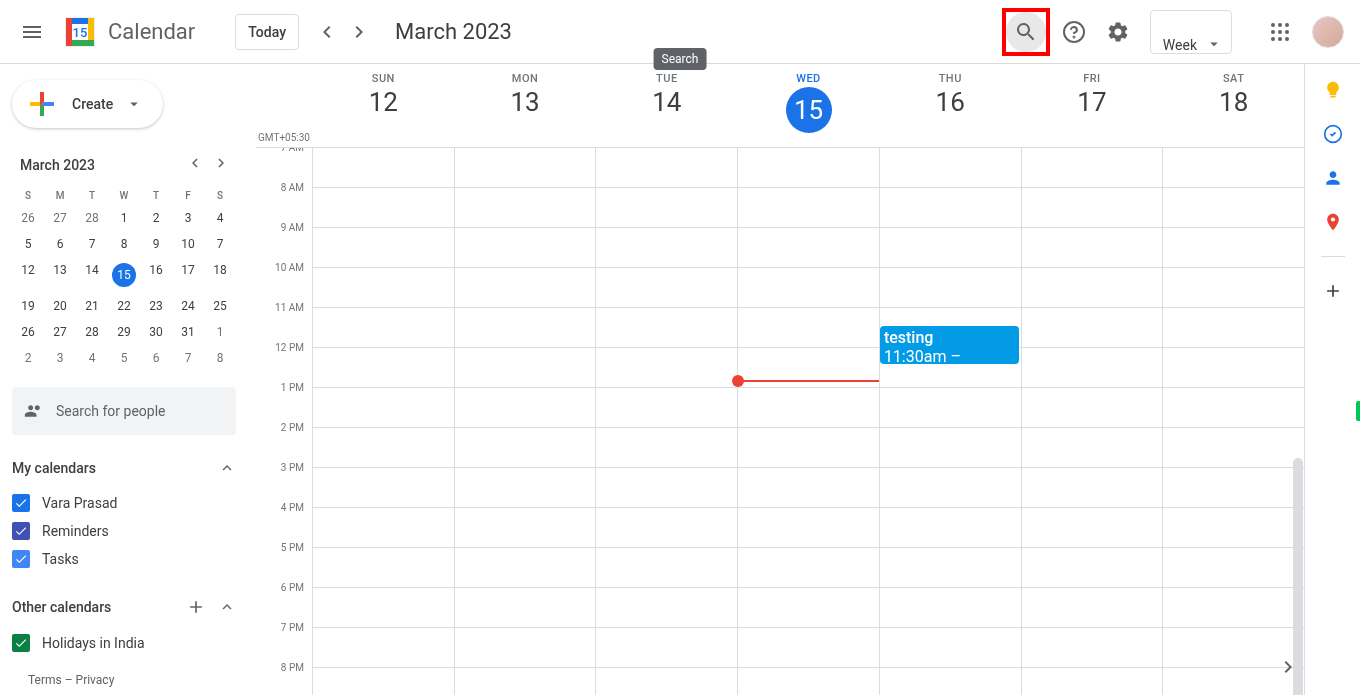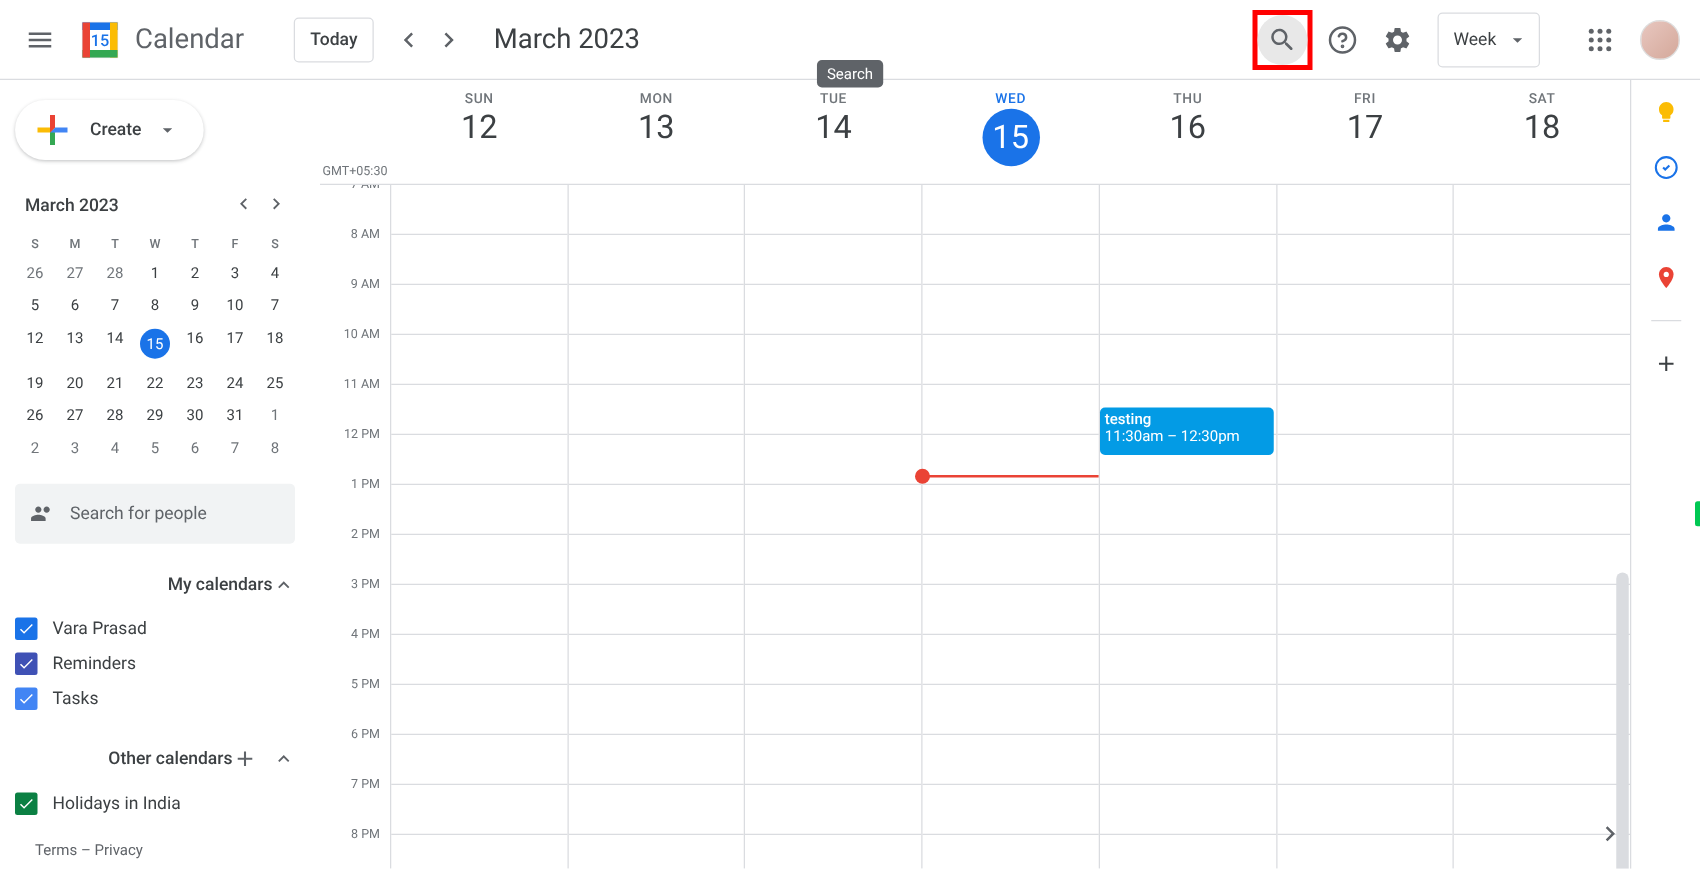--- a/index.html
+++ b/index.html
@@ -11,58 +11,58 @@
 .app-title { font-size: 22px; color: #5f6368; font-weight: 400; margin-left: 4px; margin-right: 40px;}
 .today-btn { height: 36px; padding: 0 12px; border: 1px solid #dadce0; border-radius: 4px; background: #fff; font-size: 14px; color: #3c4043; cursor: pointer; font-weight: 500;}
 .nav-arrows { display: flex; margin: 0 12px; }
 .nav-arrow { width: 32px; height: 32px; display: flex; align-items: center; justify-content: center; cursor: pointer; border-radius: 50%; color:#5f6368;}
 .date-title { font-size: 22px; color: #3c4043; margin-left: 8px; }
 .header-right { margin-left: auto; display: flex; align-items: center; gap: 4px; }
 .icon-btn { width: 40px; height: 40px; display: flex; align-items: center; justify-content: center; border-radius: 50%; cursor: pointer; color:#5f6368; position:relative;}
 .search-highlight { border: 4px solid #ff0000; width: 48px; height: 48px; display:flex; align-items:center; justify-content:center;}
 .search-inner { width:40px; height:40px; background:#e8e8e8; border-radius:50%; display:flex; align-items:center; justify-content:center;}
 .tooltip { position:absolute; top:48px; left:50%; transform:translateX(-50%); background:#5f6368; color:#fff; font-size:12px; padding:4px 8px; border-radius:4px; white-space:nowrap;}
-.view-selector { height: 44px; padding: 0 8px 0 12px; border: 1px solid #dadce0; border-radius: 4px; background: #fff; font-size: 14px; color: #3c4043; cursor: pointer; display: flex; align-items: center; gap: 8px; margin-left:8px; margin-right:16px;}
+.view-selector { height: 44px; padding: 0 8px 0 12px; border: 1px solid #dadce0; border-radius: 4px; background: #fff; font-size: 14px; color: #3c4043; cursor: pointer; display: flex; align-items: flex-end; gap: 8px; margin-left:8px; margin-right:16px;}
 .apps-btn { margin-left: 8px; }
 .avatar { width: 32px; height: 32px; border-radius: 50%; background: linear-gradient(135deg,#e8c7c0,#d4a89a); margin: 0 8px; border:1px solid #ddd;}
 .main { display: flex; height: 631px; }
 .sidebar { width: 256px; padding: 16px 20px 16px 12px; overflow-y: auto; }
 .create-btn { display: inline-flex; align-items: center; height: 48px; padding: 0 20px 0 12px; border-radius: 24px; box-shadow: 0 1px 3px rgba(60,64,67,.3); cursor: pointer; font-size: 14px; color: #3c4043; font-weight: 500; gap: 12px;}
 .mini-cal { margin-top: 24px; }
 .mini-cal-header { display: flex; align-items: center; justify-content: space-between; padding: 0 4px 8px 8px; }
 .mini-cal-title { font-size: 14px; color: #3c4043; font-weight: 500;}
 .mini-cal-nav { display: flex; gap: 4px; }
 .mini-cal-nav span { cursor:pointer; color:#5f6368; padding:2px;}
 .mini-grid { display: grid; grid-template-columns: repeat(7, 1fr); text-align: center; }
 .mini-grid-head { font-size: 10px; color: #70757a; padding: 4px 0; font-weight:500;}
 .mini-cell { font-size: 12px; color: #3c4043; padding: 6px 0; cursor: pointer; position:relative;}
 .mini-cell.other { color: #70757a; }
 .mini-cell.today span { background: #1a73e8; color: #fff; border-radius: 50%; width: 24px; height: 24px; display: inline-flex; align-items: center; justify-content: center; }
 .search-people { display: flex; align-items: center; background: #f1f3f4; border-radius: 4px; height: 48px; padding: 0 12px; margin-top: 16px; gap: 12px; color:#5f6368; font-size:14px;}
 .cal-section { margin-top: 20px; }
-.cal-section-header { display: flex; align-items: center; justify-content: flex-end; font-size: 14px; color: #3c4043; padding: 4px 0; cursor: pointer; font-weight:500;}
+.cal-section-header { display: flex; align-items: center; justify-content: space-between; font-size: 14px; color: #3c4043; padding: 4px 0; cursor: pointer; font-weight:500;}
 .cal-list { margin-top: 8px; }
 .cal-item { display: flex; align-items: center; padding: 5px 0; font-size: 14px; gap: 12px; }
 .checkbox { width: 18px; height: 18px; border-radius: 2px; display: flex; align-items: center; justify-content: center; }
 .checkbox svg { fill: #fff; width:14px; height:14px;}
 .calendar-view { flex: 1; display: flex; flex-direction: column; position: relative; }
 .day-header { display: flex; height: 84px; border-bottom: 1px solid #dadce0; }
 .tz-col { width: 56px; display:flex; align-items:flex-end; justify-content:center; font-size:10px; color:#70757a; padding-bottom:4px;}
 .day-col-header { flex: 1; text-align: center; padding-top: 8px; border-left:1px solid transparent;}
 .day-name { font-size: 11px; color: #70757a; font-weight: 500; text-transform: uppercase; letter-spacing: 0.5px;}
 .day-num { font-size: 26px; color: #3c4043; margin-top: 2px; font-weight:400;}
 .day-col-header.today .day-name { color: #1a73e8; }
 .day-col-header.today .day-num { background: #1a73e8; color: #fff; width: 46px; height: 46px; border-radius: 50%; display: inline-flex; align-items: center; justify-content: center; }
 .grid-body { flex: 1; display: flex; overflow: hidden; position: relative; }
 .time-col { width: 56px; }
 .time-label { height: 40px; text-align: right; padding-right: 8px; font-size: 10px; color: #70757a; position: relative; top: -6px; }
 .days-grid { flex: 1; display: flex; position: relative; }
 .day-column { flex: 1; border-left: 1px solid #dadce0; position: relative; }
 .hour-line { height: 40px; border-bottom: 1px solid #dadce0; }
-.event { position: absolute; background: #039be5; color: #fff; font-size: 12px; padding: 2px 4px; border-radius: 4px; overflow: hidden; left:0; right:2px;}
+.event { position: absolute; background: #039be5; color: #fff; font-size: 16px; padding: 2px 4px; border-radius: 4px; overflow: hidden; left:0; right:2px;}
 .event-title { font-weight: 500; }
 .now-line { position: absolute; left: 0; right: 0; height: 2px; background: #ea4335; }
 .now-dot { width: 12px; height: 12px; background: #ea4335; border-radius: 50%; position: absolute; left: -6px; top: -5px; }
 .side-panel { width: 56px; border-left: 1px solid #dadce0; display: flex; flex-direction: column; align-items: center; padding-top: 16px; gap: 24px; position:relative;}
 .side-icon { width: 20px; height: 20px; cursor: pointer; }
 .side-divider { width: 24px; height: 1px; background: #dadce0; }
 .side-accent { position:absolute; right:0; top:337px; width:4px; height:20px; background:#00c853; border-radius:2px 0 0 2px;}
 .footer-links { position: absolute; bottom: 8px; left: 28px; font-size: 12px; color: #5f6368; }
 .footer-links span { cursor:pointer; }
 .expand-arrow { position:absolute; bottom:12px; right:60px; color:#5f6368; cursor:pointer;}

